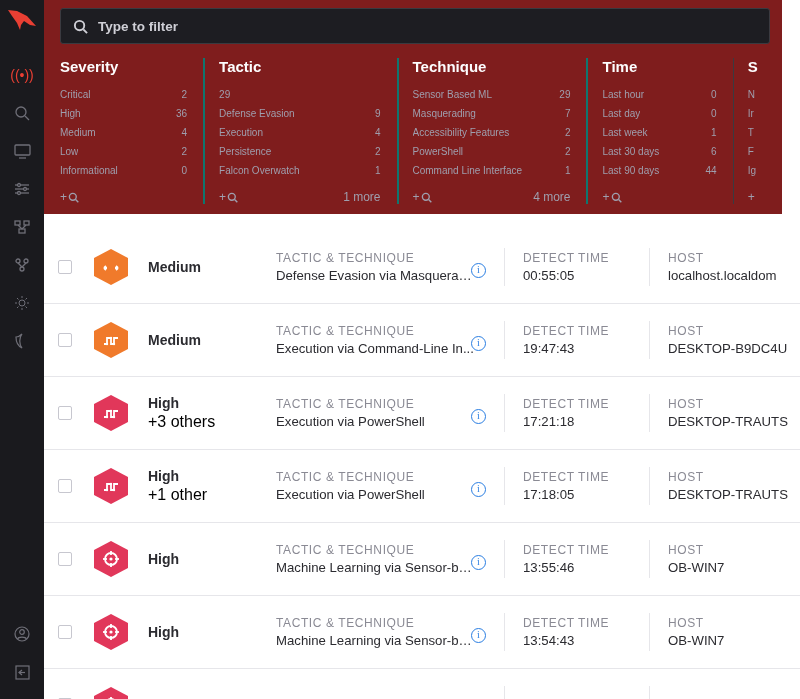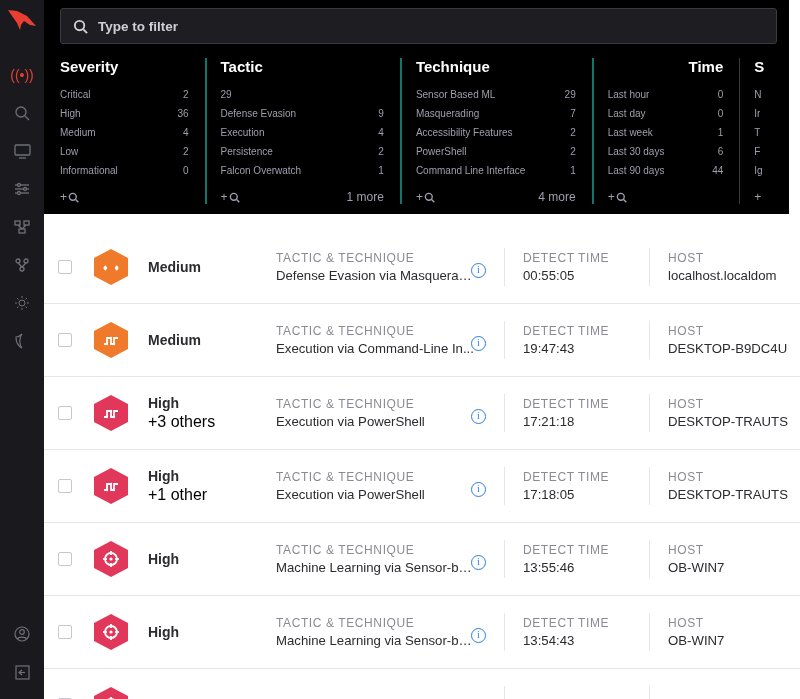--- a/index.html
+++ b/index.html
@@ -34,22 +34,22 @@
     align-items: center;
     justify-content: center;
     color: #6f6f78;
     cursor: pointer;
   }
   .leftbar .nav-icon.active { color: #e93f33; }
   .leftbar .spacer { flex: 1; }
 
   .top-area {
     position: absolute;
-    left: 44px; right: 11px; top: 0;
-    background: #000000;
+    left: 44px; right: 18px; top: 0;
+    background: #7f1d1d;
   }
   .search-bar {
     margin: 8px 12px 10px 16px;
     height: 36px;
     background: #1d1d22;
     border: 1px solid #3a3a40;
     border-radius: 3px;
     display: flex;
     align-items: center;
     padding: 0 12px;
@@ -74,21 +74,21 @@
   }
   .facet-col {
     border-right: 2px solid #0f766e;
     padding: 0 16px 0 0;
     margin-right: 14px;
     min-width: 0;
   }
   .facet-col.sev { width: 166px; }
   .facet-col.tac { width: 206px; }
   .facet-col.tec { width: 202px; }
-  .facet-col.tim { width: 150px; border-right: 1px solid #3a3a40; text-align: right; }
+  .facet-col.tim { width: 150px; border-right: 1px solid #3a3a40; }
   .facet-col.ext { width: 40px; border-right: none; padding-right: 0; margin-right: 0; overflow: hidden; }
   .facet-title {
     font-size: 15px;
     font-weight: 700;
     color: #fdfdfe;
     margin-bottom: 10px;
   }
   .facet-row {
     display: flex;
     justify-content: space-between;

